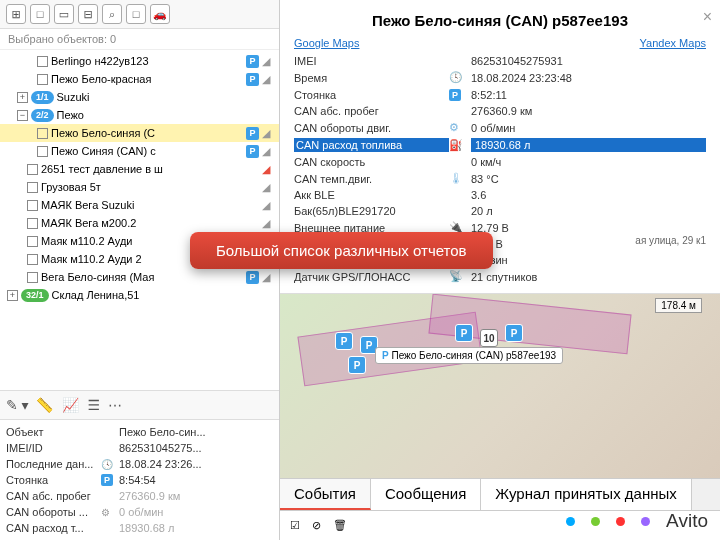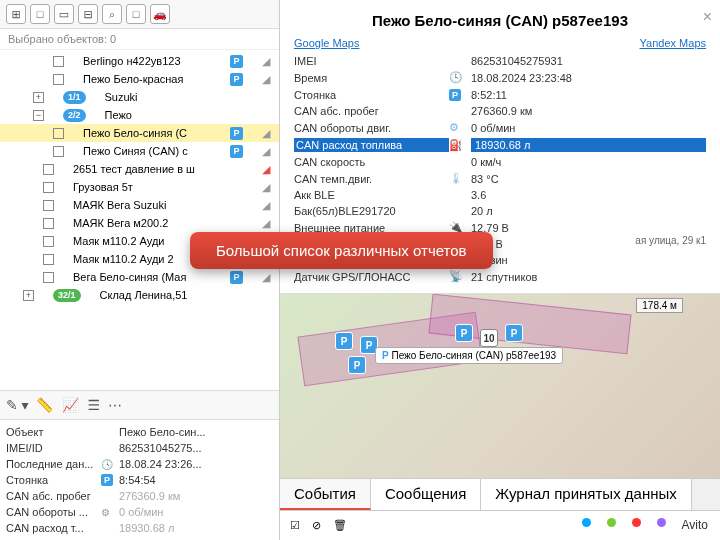--- a/index.html
+++ b/index.html
@@ -3,21 +3,21 @@
 <meta charset="utf-8">
 <style>
 *{box-sizing:border-box;margin:0;padding:0;font-family:Arial,sans-serif}
 body{width:720px;height:540px;overflow:hidden;background:#f5f5f5;position:relative;font-size:11px}
 .app{display:flex;height:540px}
 .left{width:280px;background:#fff;border-right:1px solid #ccc;display:flex;flex-direction:column}
 .toolbar{display:flex;gap:4px;padding:4px 6px;border-bottom:1px solid #ddd;background:#f8f8f8}
 .tbtn{width:20px;height:20px;border:1px solid #aaa;border-radius:3px;background:#fff;display:flex;align-items:center;justify-content:center;font-size:11px;color:#555;cursor:pointer}
 .selrow{padding:4px 8px;color:#888;font-size:11px;border-bottom:1px solid #eee}
 .tree{flex:1;overflow:auto;padding:2px 0}
-.node{display:flex;align-items:center;padding:1px 4px;font-size:11px;white-space:nowrap;gap:19px;min-height:18px}
+.node{display:flex;align-items:center;padding:1px 4px;font-size:11px;white-space:nowrap;gap:3px;min-height:18px}
 .node.sel{background:#fff3b0}
 .exp{width:11px;height:11px;border:1px solid #888;display:inline-flex;align-items:center;justify-content:center;font-size:9px;color:#555;flex-shrink:0;line-height:1}
 .sp{display:inline-block;flex-shrink:0}
 .badge{background:#3b9fe8;color:#fff;border-radius:7px;padding:0 5px;font-size:9px;font-weight:bold;line-height:13px;flex-shrink:0}
 .badge.g{background:#4fb74f}
 .cb{width:11px;height:11px;border:1px solid #888;flex-shrink:0}
 .lbl{flex:1;overflow:hidden;text-overflow:ellipsis}
 .pk{width:13px;height:13px;background:#3b9fe8;color:#fff;display:inline-flex;align-items:center;justify-content:center;font-size:9px;font-weight:bold;border-radius:2px;flex-shrink:0}
 .sat{width:13px;height:13px;color:#999;font-size:11px;flex-shrink:0}
 .sat.r{color:#e74c3c}
@@ -43,24 +43,24 @@
 .prow.hl .pval{background:#1a6fc9;color:#fff;padding:1px 4px}
 .map{flex:1;background:linear-gradient(135deg,#d8e8c8 0%,#e0d8c8 50%,#d8c8b8 100%);position:relative;overflow:hidden}
 .mroad{position:absolute;background:rgba(200,100,180,0.3);border:1px solid rgba(180,60,160,0.5)}
 .mpark{position:absolute;width:18px;height:18px;background:#3b9fe8;color:#fff;font-size:10px;font-weight:bold;display:flex;align-items:center;justify-content:center;border-radius:3px;border:1px solid #fff}
 .mlabel{position:absolute;background:#fff;border:1px solid #aaa;padding:2px 6px;font-size:10px;border-radius:3px}
 .mtabs{position:absolute;bottom:30px;left:0;right:0;display:flex;background:#f0f0f0;border-top:1px solid #ccc}
 .mtab{padding:6px 14px;font-size:15px;border-right:1px solid #ccc;background:#fff;cursor:pointer}
 .mtab.act{background:#f8f8f8;border-bottom:2px solid #e74c3c}
 .mbot{position:absolute;bottom:0;left:0;right:0;height:30px;background:#fff;border-top:1px solid #ccc;display:flex;align-items:center;padding:0 10px;gap:12px}
 .callout{position:absolute;left:190px;top:232px;background:linear-gradient(#e74c3c,#c0392b);color:#fff;padding:10px 26px;border-radius:8px;font-size:15px;font-weight:500;box-shadow:0 4px 12px rgba(0,0,0,0.35);z-index:100}
-.avito{position:absolute;right:12px;bottom:8px;z-index:101;display:flex;gap:16px;font-size:12px;color:#333;font-weight:500}
+.avito{position:absolute;right:12px;bottom:8px;z-index:101;display:flex;align-items:center;gap:16px;font-size:19px;color:#333;font-weight:500}
 .dot{width:9px;height:9px;border-radius:50%}
 .addr{position:absolute;right:10px;top:234px;font-size:10px;color:#666;background:rgba(255,255,255,0.7);padding:1px 4px}
-.scale{position:absolute;right:37px;top:4px;font-size:10px;background:rgba(255,255,255,0.8);padding:1px 5px;border:1px solid #999}
+.scale{position:absolute;right:18px;top:4px;font-size:10px;background:rgba(255,255,255,0.8);padding:1px 5px;border:1px solid #999}
 </style>
 </head>
 <body>
 
 <div class="app">
   <div class="left">
     <div class="toolbar">
       <div class="tbtn">⊞</div>
       <div class="tbtn">□</div>
       <div class="tbtn">▭</div>

